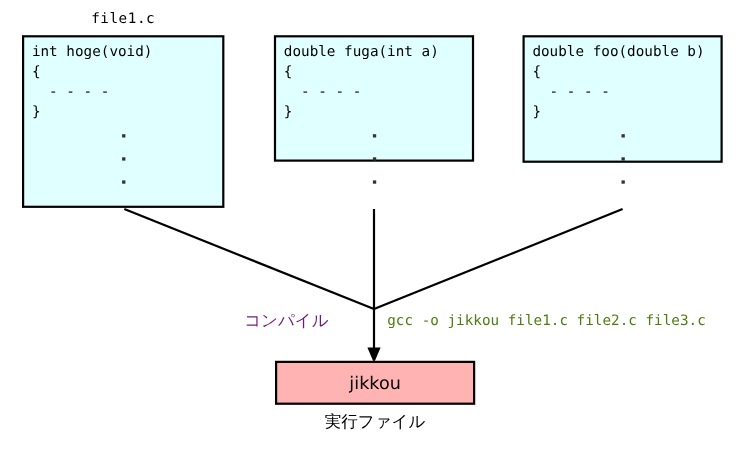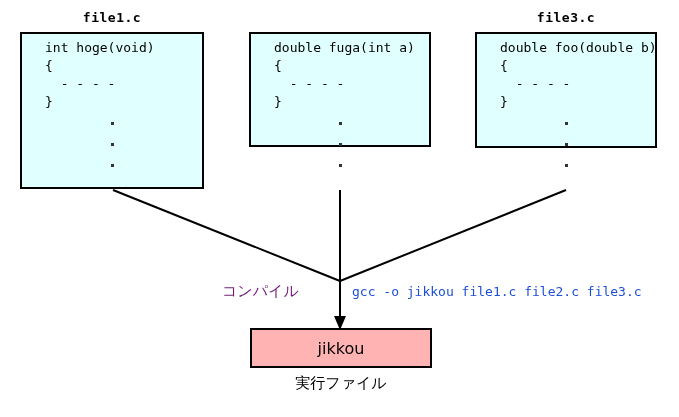--- a/index.html
+++ b/index.html
@@ -18,33 +18,32 @@
 
   
   .file-title {
     position: absolute;
     font-family: "DejaVu Sans Mono", monospace;
     font-size: 13px;
     color: #000000;
     letter-spacing: 0.5px;
     white-space: nowrap;
     text-align: center;
-    font-weight: bold;
   }
 
   
   .src-box {
     position: absolute;
     background: #e0ffff;
     border: 2px solid #000000;
     box-sizing: border-box;
   }
   .code {
     position: absolute;
-    left: 23px;
+    left: 7px;
     top: 5px;
     font-family: "DejaVu Sans Mono", monospace;
     font-size: 13px;
     line-height: 18px;
     color: #000000;
     white-space: pre;
   }
   .dots {
     position: absolute;
     left: 0;
@@ -75,21 +74,21 @@
     position: absolute;
     font-family: "DejaVu Sans", sans-serif;
     font-size: 15px;
     color: #701a75;
     white-space: nowrap;
   }
   .cmd-label {
     position: absolute;
     font-family: "DejaVu Sans Mono", monospace;
     font-size: 13px;
-    color: #1d4ed8;
+    color: #4d7c0f;
     white-space: nowrap;
     letter-spacing: 0px;
   }
 
   
   #exe-box {
     position: absolute;
     left: 250px;
     top: 328px;
     width: 182px;
@@ -142,21 +141,20 @@
 {
   - - - -
 }</div>
     <div class="dots">
       <span class="dot"></span>
       <span class="dot"></span>
       <span class="dot"></span>
     </div>
   </div>
 
-  <div class="file-title" style="left:475px; top:10px; width:182px;">file3.c</div>
 
   <div class="src-box" id="src-box-3" style="left:475px; top:32px; width:182px; height:116px;">
     <div class="code">double foo(double b)
 {
   - - - -
 }</div>
     <div class="dots">
       <span class="dot"></span>
       <span class="dot"></span>
       <span class="dot"></span>

